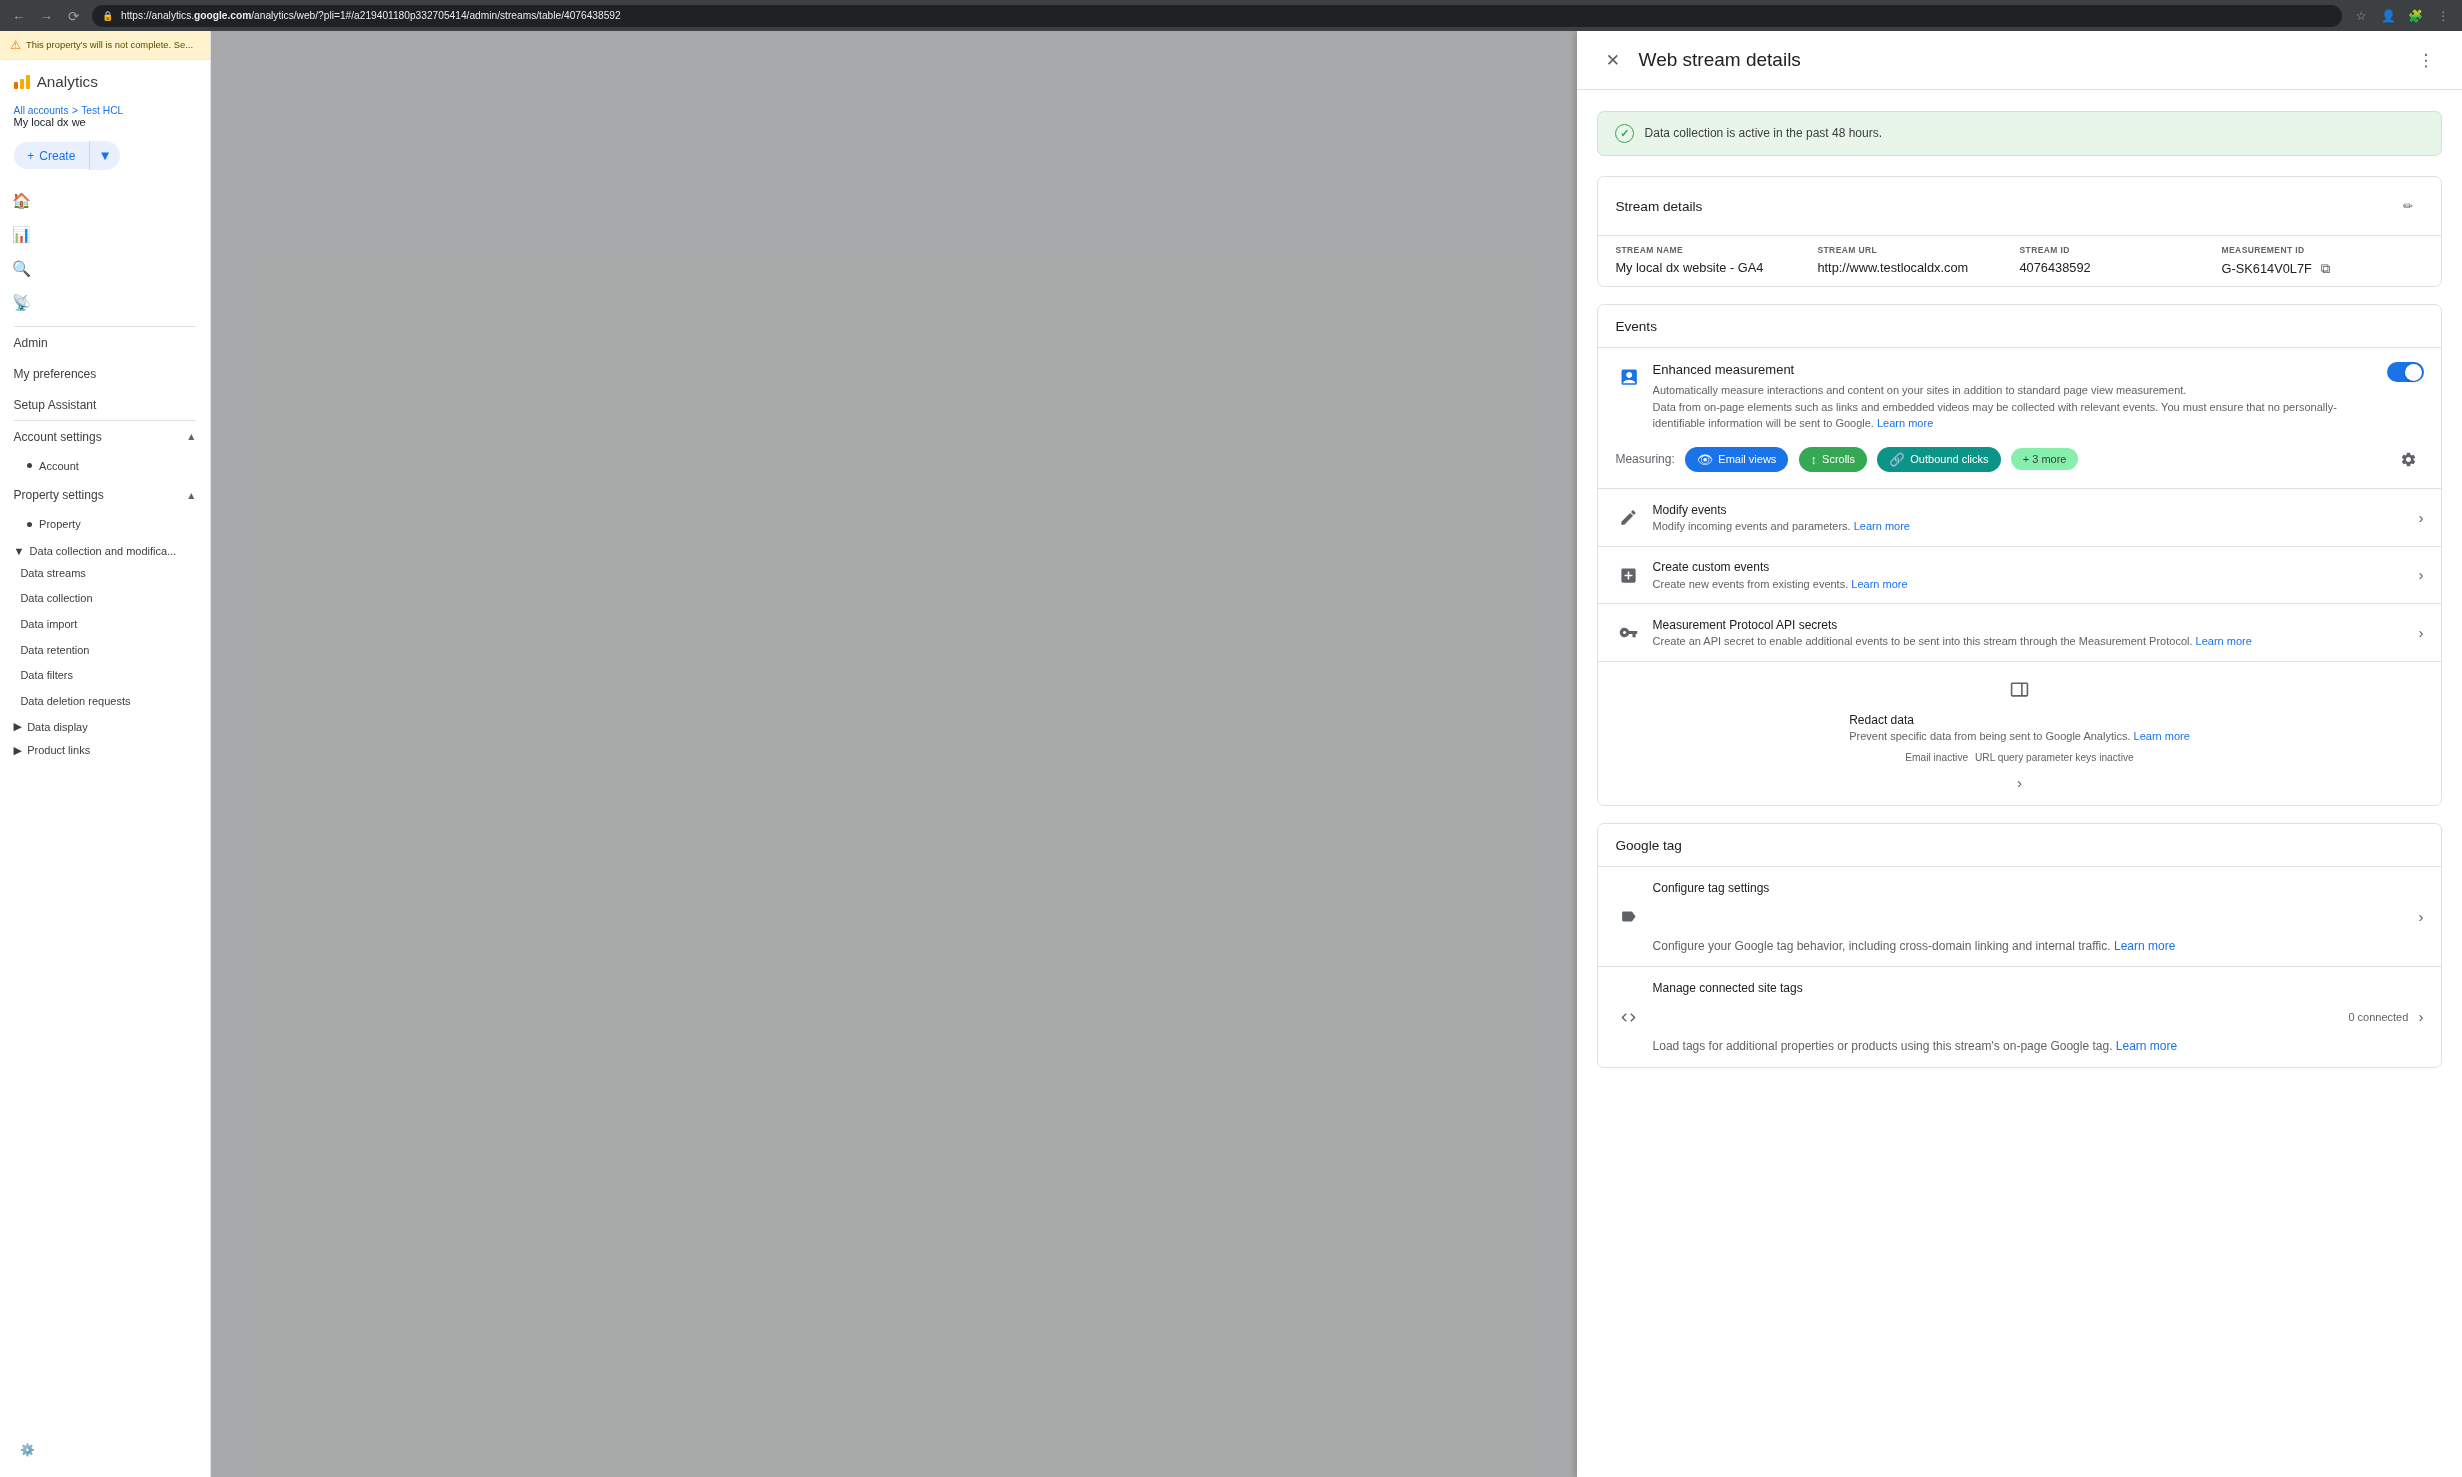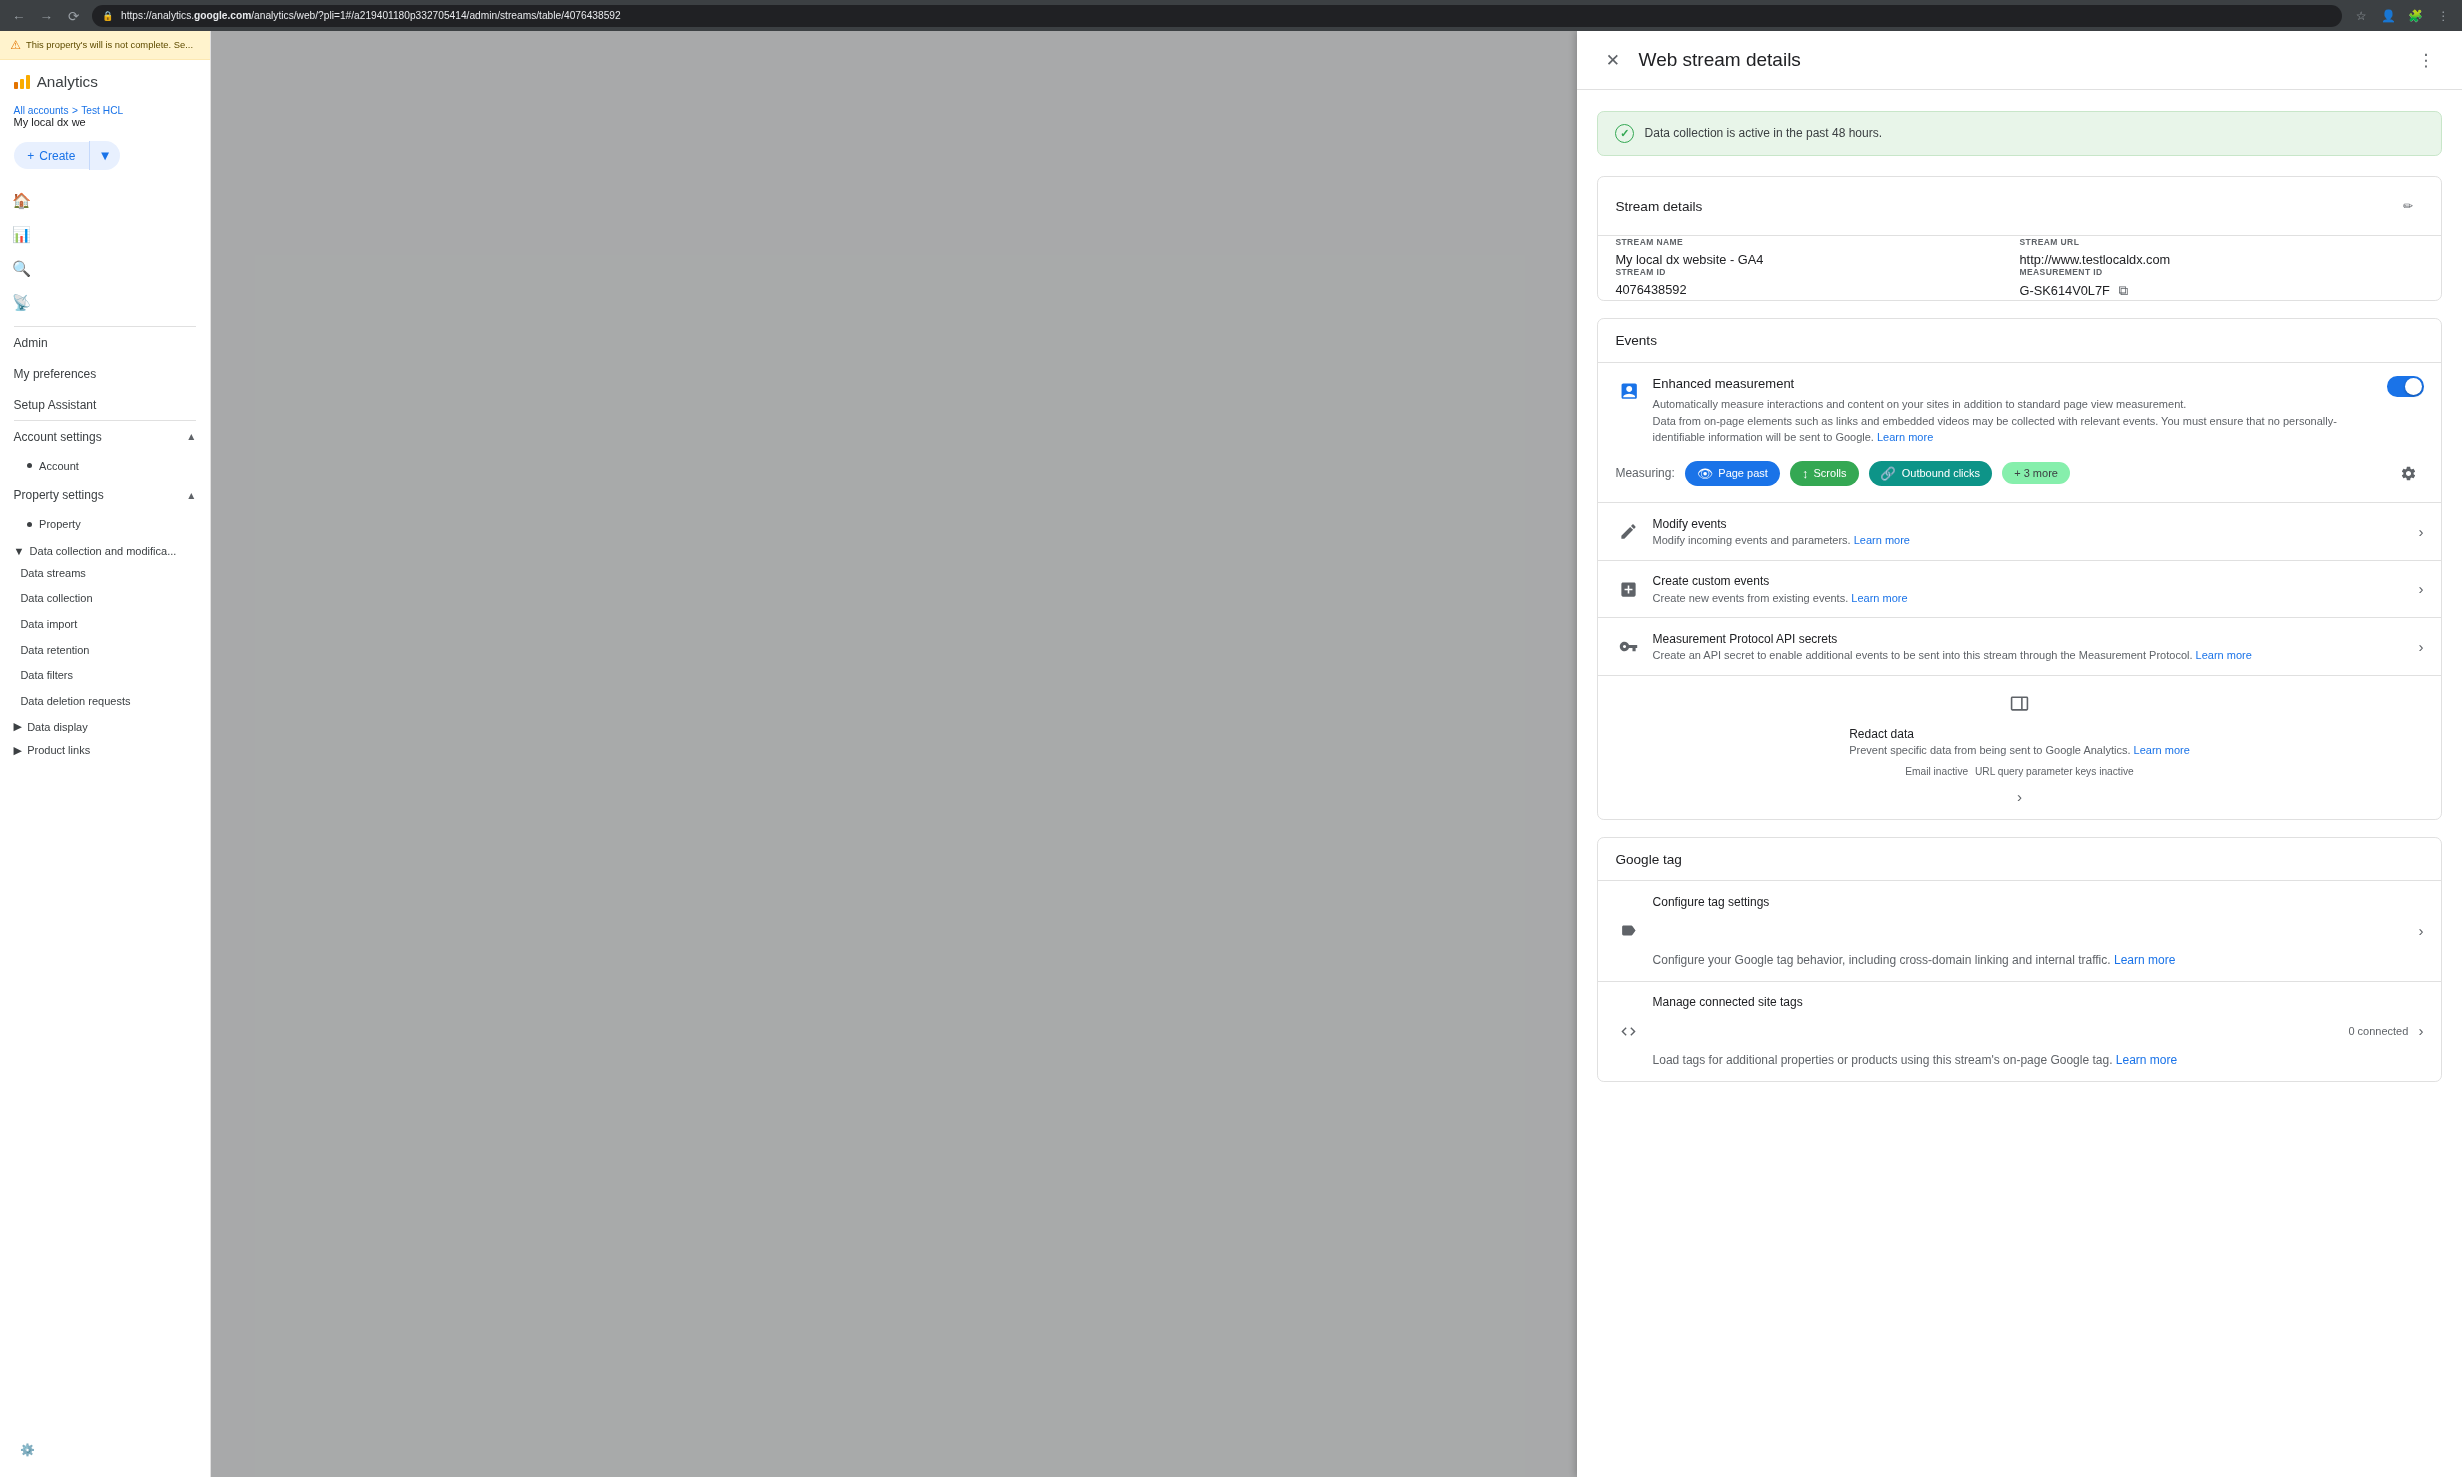--- a/index.html
+++ b/index.html
@@ -83,21 +83,21 @@
     .status-bar { background: #e8f5e9; border: 0.9px solid #c8e6c9; border-radius: 6.8px; padding: 12px 17px; display: flex; align-items: center; gap: 10.2px; margin-bottom: 20.4px; }
     .status-check { width: 19px; height: 19px; border-radius: 50%; border: 1.7px solid #34a853; display: flex; align-items: center; justify-content: center; color: #34a853; font-size: 11px; font-weight: bold; }
     .status-text { color: #3c4043; font-size: 12px; }
 
     
     .section-card { background: #fff; border: 0.9px solid #e0e0e0; border-radius: 6.8px; margin-bottom: 17px; overflow: hidden; }
     .section-header { display: flex; align-items: center; justify-content: space-between; padding: 13.6px 17px; }
     .section-title { font-size: 13.6px; color: #202124; font-weight: 500; }
     .edit-btn { width: 31px; height: 31px; display: flex; align-items: center; justify-content: center; cursor: pointer; color: #5f6368; border-radius: 50%; }
 
-    .stream-info { display: grid; grid-template-columns: 1fr 1fr; gap: 0; border-top: 0.9px solid #e0e0e0; padding: 1px 17px; }
+    .stream-info { display: grid; grid-template-columns: 1fr 1fr 1fr 1fr; gap: 0; border-top: 0.9px solid #e0e0e0; padding: 9px 17px; }
     .stream-field { }
     .stream-field-label { font-size: 8.5px; color: #5f6368; font-weight: 600; letter-spacing: 0.4px; text-transform: uppercase; margin-bottom: 5.1px; }
     .stream-field-value { font-size: 12.8px; color: #202124; font-weight: 400; display: flex; align-items: center; gap: 5.1px; }
     .copy-btn { width: 17px; height: 17px; cursor: pointer; color: #5f6368; font-size: 13.6px; display: flex; align-items: center; justify-content: center; }
 
     
     .events-section { background: #fff; border: 0.9px solid #e0e0e0; border-radius: 6.8px; margin-bottom: 17px; overflow: hidden; }
     .events-header { padding: 13.6px 17px; border-bottom: 0.9px solid #e0e0e0; }
     .events-title { font-size: 13.6px; color: #202124; font-weight: 500; }
 
@@ -385,21 +385,21 @@
                 <div class="toggle-switch">
                   <div class="toggle-track"></div>
                   <div class="toggle-thumb"></div>
                 </div>
               </div>
 
               <div class="measuring-row">
                 <span class="measuring-label">Measuring:</span>
                 <div class="measure-chip chip-blue">
                   <span class="chip-icon">👁</span>
-                  <span>Page past</span>
+                  <span>Email views</span>
                 </div>
                 <div class="measure-chip chip-green">
                   <span class="chip-icon">↕</span>
                   <span>Scrolls</span>
                 </div>
                 <div class="measure-chip chip-teal">
                   <span class="chip-icon">🔗</span>
                   <span>Outbound clicks</span>
                 </div>
                 <div class="more-chip">+ 3 more</div>

